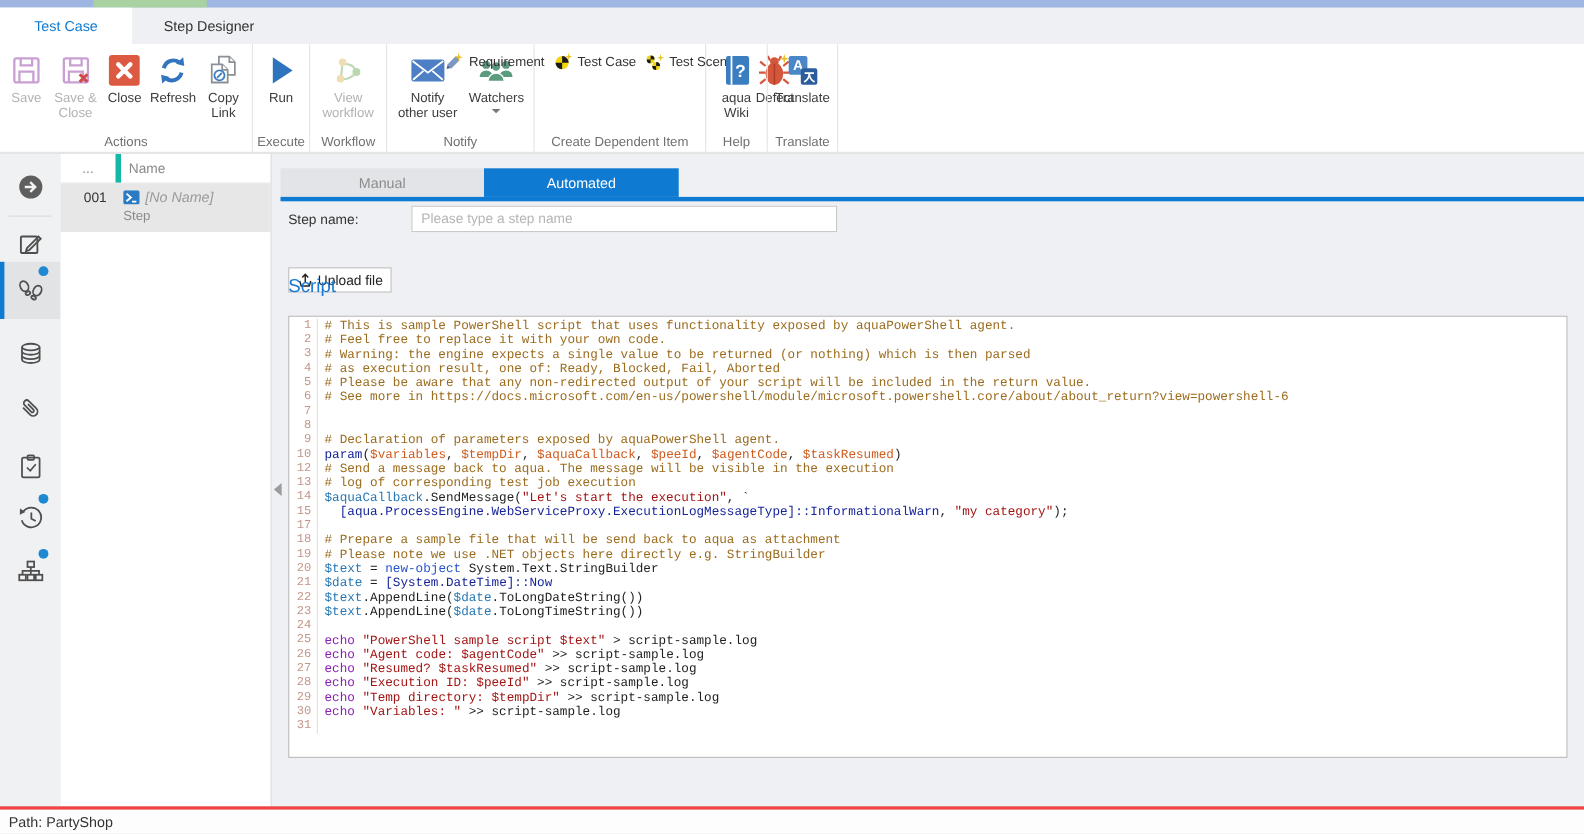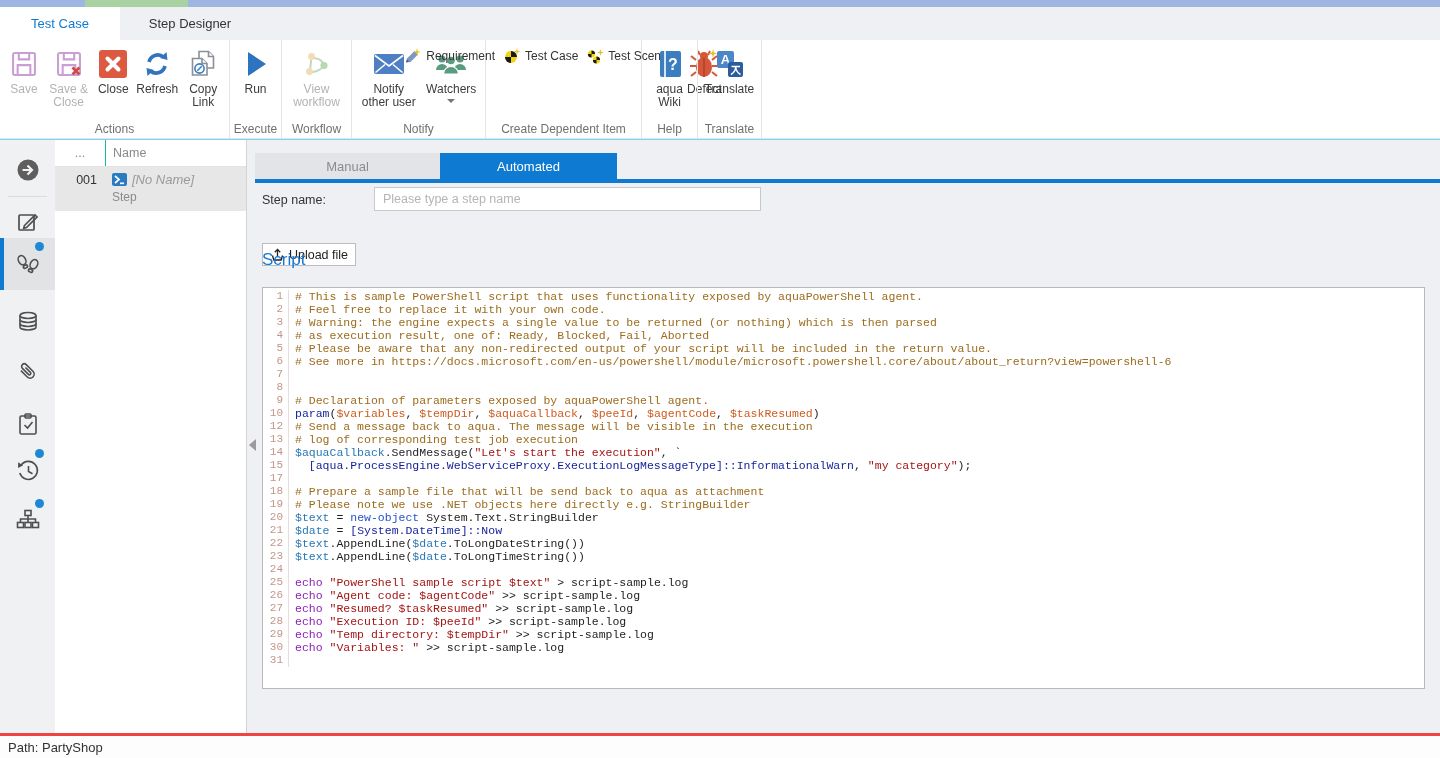--- a/index.html
+++ b/index.html
@@ -1,17 +1,17 @@
 <!DOCTYPE html>
 <html><head>
 <meta charset="utf-8">
 <style>
   * { margin:0; padding:0; box-sizing:border-box; }
   html,body { width:1440px; height:758px; background:#fff; font-family:"Liberation Sans", sans-serif; }
-  .app { position:relative; width:1440px; height:758px; overflow:hidden; background:#7dd3fc;padding-left:40px; }
+  .app { position:relative; width:1440px; height:758px; overflow:hidden; background:#e5e5e5;padding-left:40px; }
 
   
   .topstrip { position:absolute; left:0; top:0; width:1440px; height:7px; background:#9fb6e2; }
   .topstrip .green { position:absolute; left:85px; top:0; width:103px; height:7px; background:#a9d2a2; }
 
   
   .tabbar { position:absolute; left:0; top:7px; width:1440px; height:33px; background:#eef0f3; }
   .wtab { position:absolute; top:0; height:33px; display:flex; align-items:center; justify-content:center; font-size:13px; cursor:default; }
   .wtab.active { left:0; width:120px; background:#ffffff; color:#0f7ad1; }
   .wtab.inactive { left:120px; width:140px; color:#333; }
@@ -35,21 +35,21 @@
   .sideitem { position:absolute; left:0; width:55px; height:44px; display:flex; align-items:center; justify-content:center; }
   .sideitem.active { height:52px; background:#e2e3e5; }
   .sideitem.active::before { content:""; position:absolute; left:0; top:0; width:4px; height:100%; background:#0f7ad1; }
   .sidedivider { position:absolute; left:8px; width:39px; height:1px; background:#dcdcdc; }
   .baddge, .badge { position:absolute; right:11px; top:1px; width:9px; height:9px; border-radius:50%; background:#1e88d2; }
 
   
   .steps { position:absolute; left:55px; top:140px; width:192px; height:593px; background:#fff; border-right:1px solid #d4d4d4; }
   .steps .shead { display:flex; height:27px; border-bottom:1px solid #e3e3e3; align-items:center; color:#8a8a8a; font-size:12.5px; }
   .steps .shead .c1 { width:50px; text-align:center; }
-  .steps .shead .c2 { flex:1; padding-left:7px; border-left:1px solid #14b8a6; height:100%; display:flex; align-items:center; }
+  .steps .shead .c2 { flex:1; padding-left:7px; border-left:5px solid #14b8a6; height:100%; display:flex; align-items:center; }
   .steprow { display:flex; height:44px; background:#e7e7e8; }
   .steprow .c1 { width:50px; text-align:right; padding:6px 8px 0 0; font-size:12.5px; color:#333; }
   .steprow .c2 { flex:1; padding:5px 0 0 7px; }
   .steprow .l1 { display:flex; align-items:center; gap:5px; font-size:13px; color:#9a9a9a; font-style:italic; }
   .steprow .l2 { font-size:12px; color:#8a8a8a; margin-top:2px; }
 
   
   .main { position:absolute; left:247px; top:140px; width:1193px; height:593px; background:#eef0f3; }
   .collapse-handle { position:absolute; left:2px; top:299px; width:0; height:0; border-top:6px solid transparent; border-bottom:6px solid transparent; border-right:7px solid #9b9b9b; }
   .etabs { position:absolute; left:8px; top:13px; height:26px; display:flex; }

